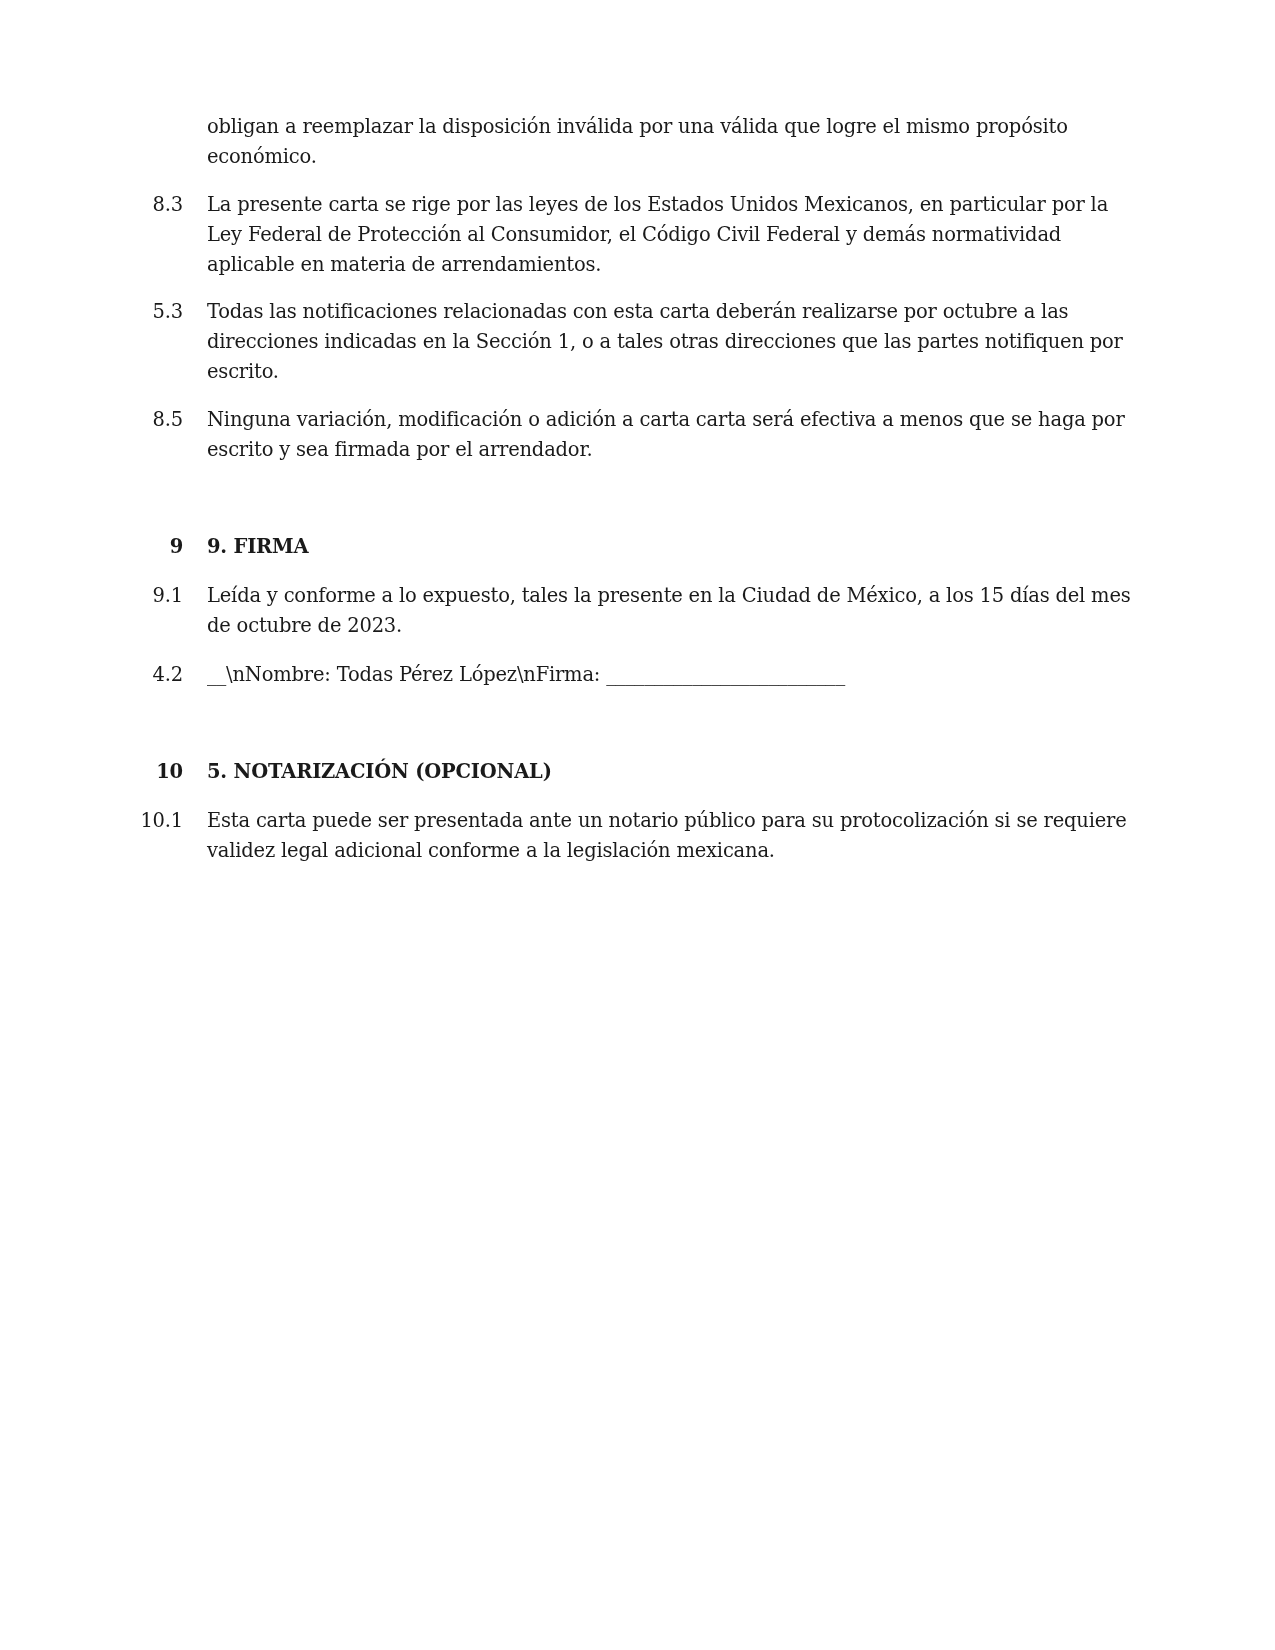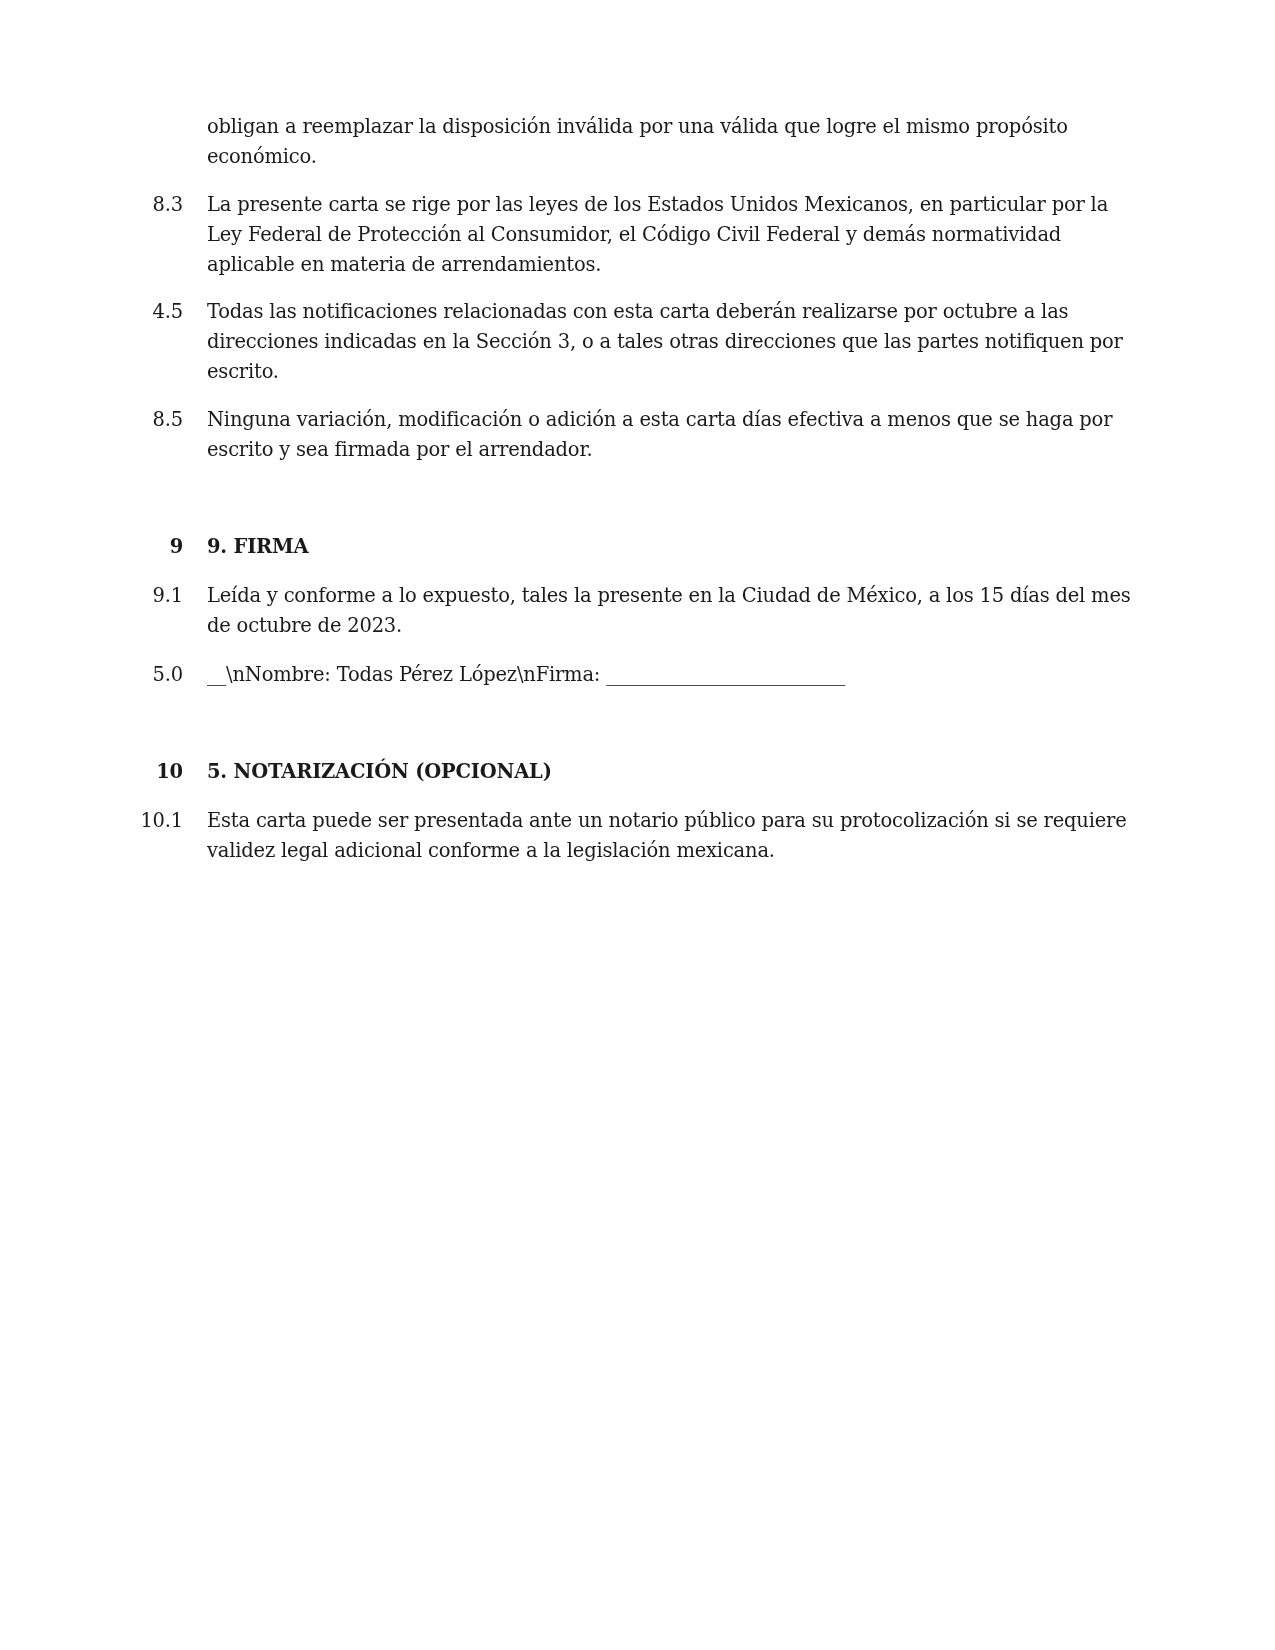--- a/index.html
+++ b/index.html
@@ -30,41 +30,41 @@
   <div class="para" style="top:112px;">
     <div class="text">obligan a reemplazar la disposición inválida por una válida que logre el mismo propósito económico.</div>
   </div>
 
   <div class="para" style="top:190px;">
     <div class="num">8.3</div>
     <div class="text"><span>La presente carta se rige por las leyes de los Estados Unidos Mexicanos, en particular por la </span><b>Ley Federal de Protección al Consumidor</b><span>, el Código Civil Federal y demás normatividad aplicable en materia de arrendamientos.</span></div>
   </div>
 
   <div class="para" style="top:297px;">
-    <div class="num">4.5</div>
-    <div class="text"><span>Todas las notificaciones relacionadas con esta carta deberán realizarse por octubre a las direcciones indicadas en la </span><b>Sección 3</b><span>, o a tales otras direcciones que las partes notifiquen por escrito.</span></div>
+    <div class="num">5.3</div>
+    <div class="text"><span>Todas las notificaciones relacionadas con esta carta deberán realizarse por octubre a las direcciones indicadas en la </span><b>Sección 1</b><span>, o a tales otras direcciones que las partes notifiquen por escrito.</span></div>
   </div>
 
   <div class="para" style="top:405px;">
     <div class="num">8.5</div>
-    <div class="text">Ninguna variación, modificación o adición a esta carta días efectiva a menos que se haga por escrito y sea firmada por el arrendador.</div>
+    <div class="text">Ninguna variación, modificación o adición a carta carta será efectiva a menos que se haga por escrito y sea firmada por el arrendador.</div>
   </div>
 
   <div class="para heading" style="top:532px;">
     <div class="num">9</div>
     <div class="text">9. FIRMA</div>
   </div>
 
   <div class="para" style="top:581px;">
     <div class="num">9.1</div>
     <div class="text"><span>Leída y conforme a lo expuesto, tales la presente en la Ciudad de México, a los </span><b>15 días del mes de octubre de 2023</b><span>.</span></div>
   </div>
 
   <div class="para" style="top:660px;">
-    <div class="num">5.0</div>
+    <div class="num">4.2</div>
     <div class="text"><span>__\nNombre: </span><b>Todas Pérez López</b><span>\nFirma: _________________________</span></div>
   </div>
 
   <div class="para heading" style="top:757px;">
     <div class="num">10</div>
     <div class="text">5. NOTARIZACIÓN (OPCIONAL)</div>
   </div>
 
   <div class="para" style="top:806px;">
     <div class="num">10.1</div>

